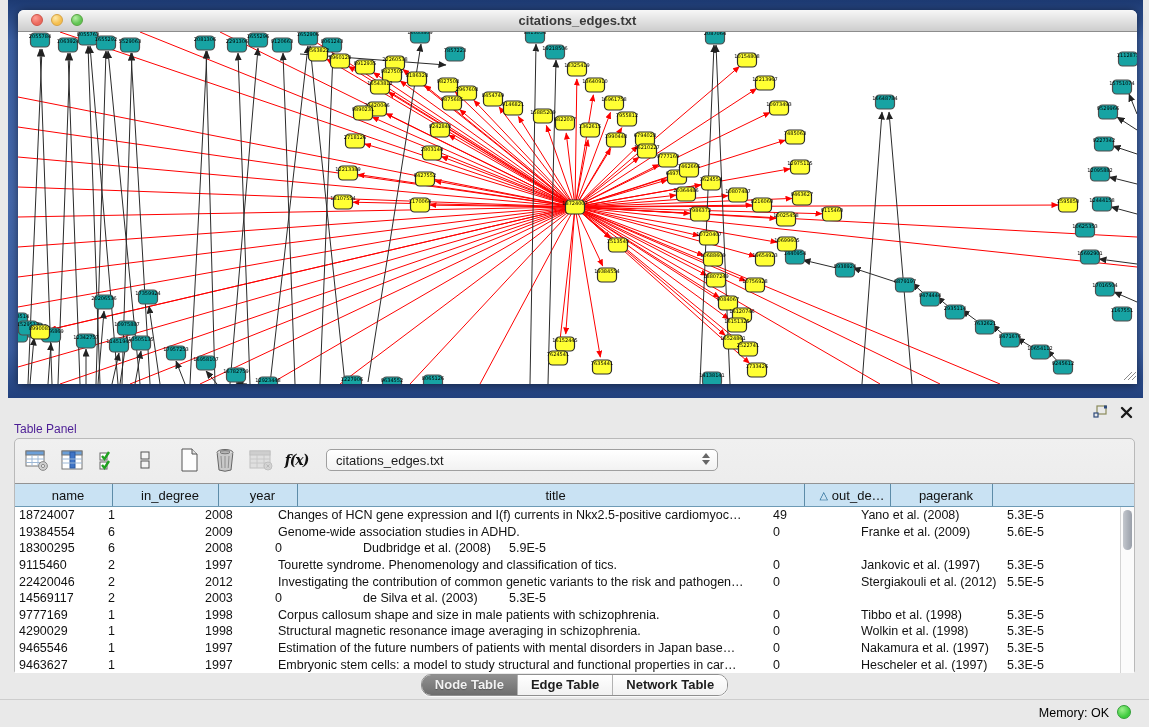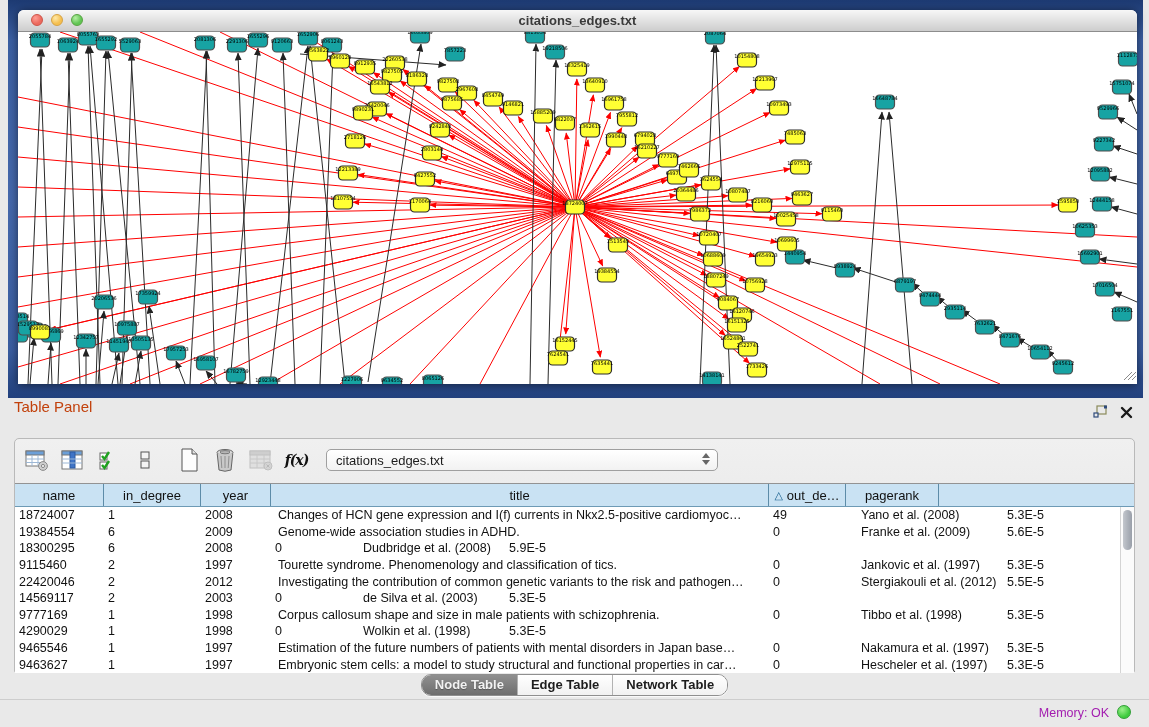--- a/index.html
+++ b/index.html
@@ -29,21 +29,21 @@
   .lights{position:absolute;left:13px;top:4px;display:flex;gap:8px}
   .light{width:12px;height:12px;border-radius:50%;box-sizing:border-box}
   .light.red{background:radial-gradient(circle at 35% 30%,#ff9d94,#ec6a5e 60%);border:1px solid #ce5347}
   .light.yellow{background:radial-gradient(circle at 35% 30%,#ffe9a8,#f5bf4f 60%);border:1px solid #d6a243}
   .light.green{background:radial-gradient(circle at 35% 30%,#b6f0a4,#61c554 60%);border:1px solid #58a342}
   .canvas{position:relative;width:1119px;height:352px;background:#fff;overflow:hidden}
   .canvas svg{position:absolute;left:0;top:0}
   
   .bottom{position:absolute;left:0;top:398px;width:1149px;height:329px;background:#e9e9e9}
   .panel-titlebar{position:relative;height:36px}
-  .panel-titlebar .ptitle{position:absolute;left:14px;top:0;font-size:15px;color:#c2410c}
+  .panel-titlebar .ptitle{position:absolute;left:14px;top:24px;font-size:12px;color:#4c1d95}
   .ph-icons{position:absolute;right:16px;top:7px;display:flex;gap:12px;align-items:center}
   .panel-body{
     position:absolute;left:14px;top:40px;width:1121px;height:234px;box-sizing:border-box;
     background:linear-gradient(#f0f0f0,#dedede);
     border:1px solid #b9b9b9;border-radius:5px 5px 0 0;
   }
   .toolbar{display:flex;align-items:center;height:42px;padding-left:9px;gap:11px}
   .tb-icon{width:25px;height:24px;display:flex;align-items:center;justify-content:center}
   .fx{font-family:"DejaVu Serif",serif;font-style:italic;font-weight:bold;font-size:14px;color:#111;letter-spacing:-1px}
   .combo{
@@ -56,21 +56,21 @@
   .combo .arrows i.up{border-bottom:5px solid #666}
   .combo .arrows i.dn{border-top:5px solid #666}
   
   .tbl{
     position:absolute;left:0;top:44px;width:1119px;height:189px;background:#fff;
     border-top:1px solid #939393;overflow:hidden;font-size:12.5px;
   }
   .thead{display:flex;height:22px;background:#c9e2f3;border-bottom:1px solid #6d9ab5}
   .th{
     box-sizing:border-box;display:flex;align-items:center;justify-content:center;
-    border-right:1px solid #5d8ca8;font-size:13px;color:#111;overflow:hidden;white-space:nowrap;
+    border-right:1px solid #5d8ca8;font-size:13px;color:#111;overflow:hidden;white-space:nowrap;margin-left:9px;
   }
   .th .sortglyph{color:#19618f;font-size:11px;margin-right:4px}
   .trow{display:flex;height:16.6px;align-items:center}
   .td{
     box-sizing:border-box;padding-left:4px;overflow:hidden;white-space:nowrap;
     color:#111;
   }
   .c0{width:89px}.c1{width:97px}.c2{width:70px}.c3{width:498px}.c4{width:77px}.c5{width:155px}.c6{width:93px}
   .td.c3{padding-left:7px}.td.c5{padding-left:15px}.td.c6{padding-left:6px}
   .vscroll{
@@ -81,21 +81,21 @@
   .tabsrow{position:absolute;left:0;top:276px;width:1149px;text-align:center}
   .seg{display:inline-flex;border:1px solid #8f8f8f;border-radius:10px;overflow:hidden;background:#fff;box-shadow:0 1px 1px rgba(255,255,255,.8)}
   .seg .segbtn{
     padding:2px 13px;font-size:13px;font-weight:600;color:#1d1d1d;
     border-left:1px solid #b2b2b2;background:linear-gradient(#fff,#f1f1f1);line-height:16px;
   }
   .seg .segbtn:first-child{border-left:none}
   .seg .segbtn.sel{background:linear-gradient(#909090,#6e6e6e);color:#f2f2f2;text-shadow:0 1px 1px rgba(0,0,0,.3)}
   
   .statusbar{position:absolute;left:0;bottom:0;width:1149px;height:27px;border-top:1px solid #cdcdcd;}
-  .mem{position:absolute;right:40px;top:6px;font-size:12.5px;color:#a21caf}
+  .mem{position:absolute;right:40px;top:6px;font-size:12.5px;color:#000000}
   .memdot{
     position:absolute;right:18px;top:5px;width:14px;height:14px;border-radius:50%;
     background:radial-gradient(circle at 35% 30%,#9cf08c,#3ecb3e 65%);border:1px solid #2f9e35;box-sizing:border-box;
   }
 </style>
 </head>
 <body>
 
 <div class="net-frame">
   <div class="net-window">
@@ -933,20 +933,21 @@
             <div class="td c2">1998</div>
             <div class="td c3">Corpus callosum shape and size in male patients with schizophrenia.</div>
             <div class="td c4">0</div>
             <div class="td c5">Tibbo et al. (1998)</div>
             <div class="td c6">5.3E-5</div>
           </div>
           <div class="trow">
             <div class="td c0">4290029</div>
             <div class="td c1">1</div>
             <div class="td c2">1998</div>
+            <div class="td c3">Structural magnetic resonance image averaging in schizophrenia.</div>
             <div class="td c4">0</div>
             <div class="td c5">Wolkin et al. (1998)</div>
             <div class="td c6">5.3E-5</div>
           </div>
           <div class="trow">
             <div class="td c0">9465546</div>
             <div class="td c1">1</div>
             <div class="td c2">1997</div>
             <div class="td c3">Estimation of the future numbers of patients with mental disorders in Japan base…</div>
             <div class="td c4">0</div>

